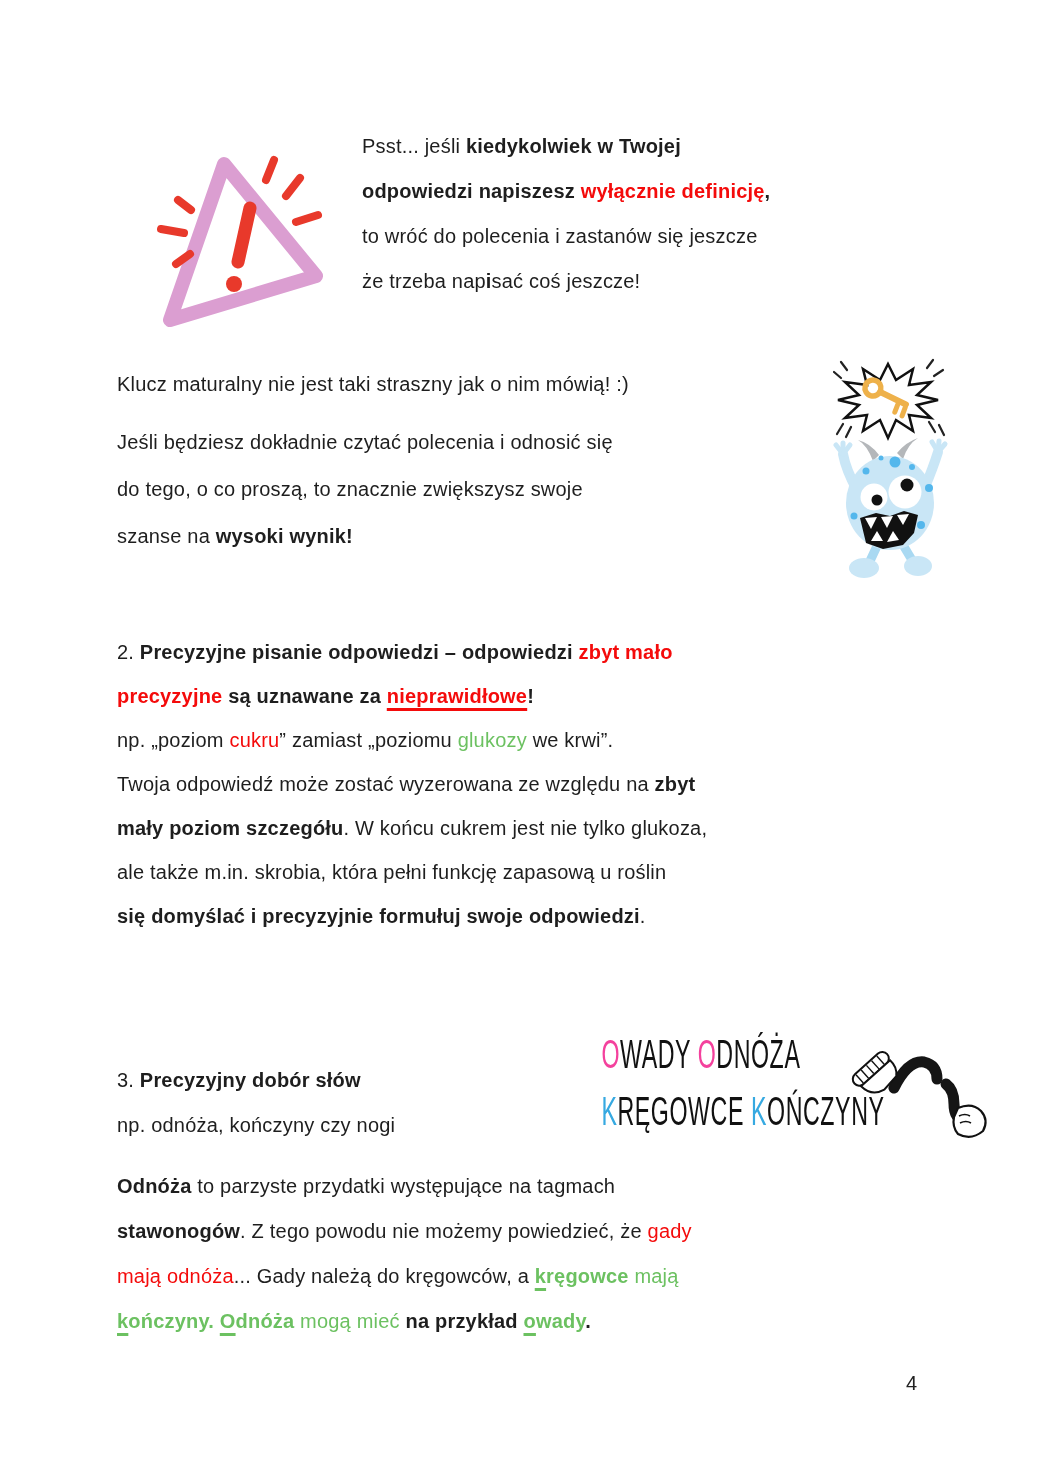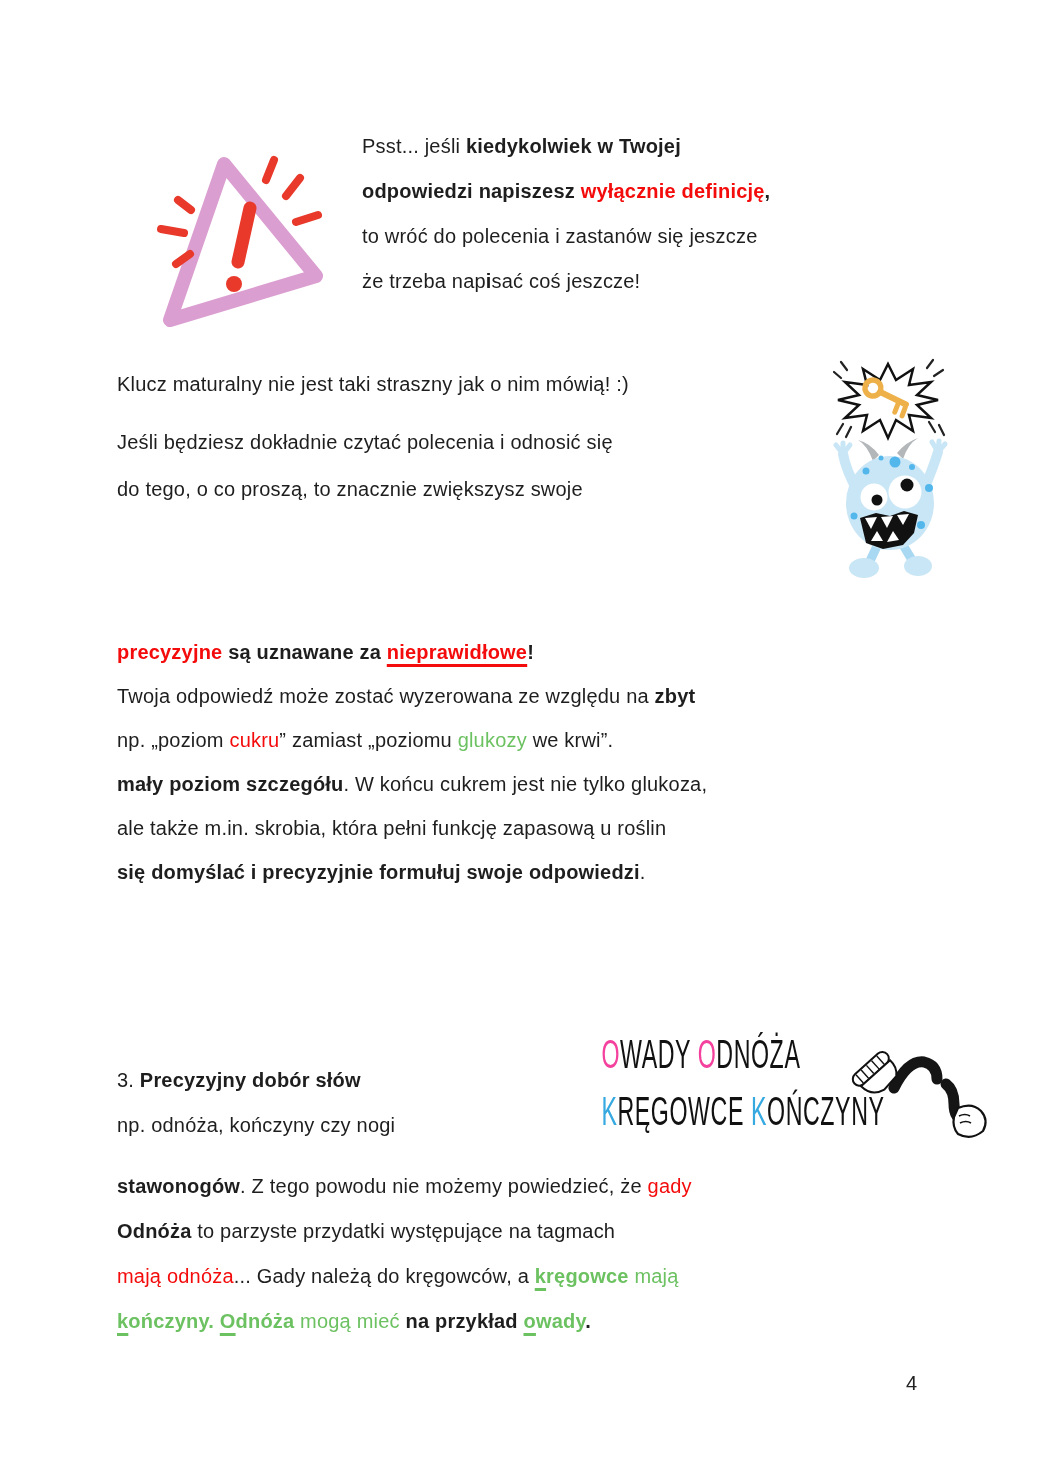--- a/index.html
+++ b/index.html
@@ -53,20 +53,21 @@
     <div class="line"><span>że trzeba nap</span><span class="b">i</span><span>sać coś jeszcze!</span></div>
   </div>
 
 <div class="abs para" style="left:117px;top:362px">
     <div class="line"><span>Klucz maturalny nie jest taki straszny jak o nim mówią! :)</span></div>
   </div>
 
 <div class="abs para lh47" style="left:117px;top:419px">
     <div class="line"><span>Jeśli będziesz dokładnie czytać polecenia i odnosić się</span></div>
     <div class="line"><span>do tego, o co proszą, to znacznie zwiększysz swoje</span></div>
+    <div class="line"><span>szanse na </span><span class="b">wysoki wynik!</span></div>
   </div>
 
 <svg class="abs" style="left:833px;top:358px" width="118" height="222" viewBox="0 0 118 222" aria-hidden="true">
 
   <polygon points="105,42 84,47 98,60 76,57 80,73 63,62 55,80 47,62 30,73 34,57 12,60 26,47 5,42 26,37 12,24 34,27 30,11 47,22 55,6 63,22 80,11 76,27 98,24 84,37" fill="#ffffff" stroke="#111111" stroke-width="2.5"></polygon>
 
   <g transform="rotate(14 55 40)">
     <circle cx="38" cy="34" r="8" fill="none" style="stroke:var(--key-gold)" stroke-width="5.5"></circle>
     <line x1="46" y1="36" x2="74" y2="42" style="stroke:var(--key-gold)" stroke-width="6" stroke-linecap="round"></line>
     <line x1="66" y1="44" x2="65" y2="52" style="stroke:var(--key-gold)" stroke-width="5" stroke-linecap="round"></line>
@@ -137,23 +138,24 @@
       <polygon points="32,160 38,171 44,159"></polygon>
       <polygon points="48,159 54,170 60,158"></polygon>
       <polygon points="64,157 70,167 76,156"></polygon>
       <polygon points="38,183 44,173 50,183"></polygon>
       <polygon points="54,184 60,173 66,182"></polygon>
     </g>
   </g>
 </svg>
 
 <div class="abs para lh44" style="left:117px;top:630px">
+    <div class="line"><span>2. </span><span class="b">Precyzyjne pisanie odpowiedzi – odpowiedzi </span><span class="b red">zbyt mało</span></div>
     <div class="line"><span class="b red">precyzyjne </span><span class="b">są uznawane za </span><span class="b red u">nieprawidłowe</span><span class="b">!</span></div>
+    <div class="line"><span>np. „poziom </span><span class="red">cukru</span><span>” zamiast „poziomu </span><span class="green">glukozy</span><span> we krwi”.</span></div>
     <div class="line"><span>Twoja odpowiedź może zostać wyzerowana ze względu na </span><span class="b">zbyt</span></div>
-    <div class="line"><span>np. „poziom </span><span class="red">cukru</span><span>” zamiast „poziomu </span><span class="green">glukozy</span><span> we krwi”.</span></div>
     <div class="line"><span class="b">mały poziom szczegółu</span><span>. W końcu cukrem jest nie tylko glukoza,</span></div>
     <div class="line"><span>ale także m.in. skrobia, która pełni funkcję zapasową u roślin</span></div>
     <div class="line"><span class="b">się domyślać i precyzyjnie formułuj swoje odpowiedzi</span><span>.</span></div>
   </div>
 
 <div class="abs para" style="left:117px;top:1058px">
     <div class="line"><span>3. </span><span class="b">Precyzyjny dobór słów</span></div>
     <div class="line"><span>np. odnóża, kończyny czy nogi</span></div>
   </div>
 
@@ -181,19 +183,19 @@
     <path d="M9,25 Q10,40 24,43 L42,41 Q49,35 48,25 Z" fill="#ffffff" stroke="#111111" stroke-width="2"></path>
   </g>
 
   <g>
     <path d="M108,62 Q122,56 131,65 Q139,74 133,85 Q121,95 108,88 Q102,81 104,71 Z" fill="#ffffff" stroke="#111111" stroke-width="2.2"></path>
     <path d="M109,70 Q115,67 120,70 M110,77 Q116,74 121,77" fill="none" stroke="#111111" stroke-width="1.5"></path>
   </g>
 </svg>
 
 <div class="abs para" style="left:117px;top:1164px">
+    <div class="line"><span class="b">Odnóża</span><span> to parzyste przydatki występujące na tagmach</span></div>
     <div class="line"><span class="b">stawonogów</span><span>. Z tego powodu nie możemy powiedzieć, że </span><span class="red">gady</span></div>
-    <div class="line"><span class="b">Odnóża</span><span> to parzyste przydatki występujące na tagmach</span></div>
     <div class="line"><span class="red">mają odnóża</span><span>... Gady należą do kręgowców, a </span><span class="green b u">k</span><span class="green b">ręgowce</span><span class="green"> mają</span></div>
     <div class="line"><span class="green b u">k</span><span class="green b">ończyny.</span><span> </span><span class="green b u">O</span><span class="green b">dnóża</span><span class="green"> mogą mieć </span><span class="b">na przykład </span><span class="green b u">o</span><span class="green b">wady</span><span class="b">.</span></div>
   </div>
 
 <div class="abs pagenum" style="left:906px;top:1372px">4</div>
 
 </body></html>

